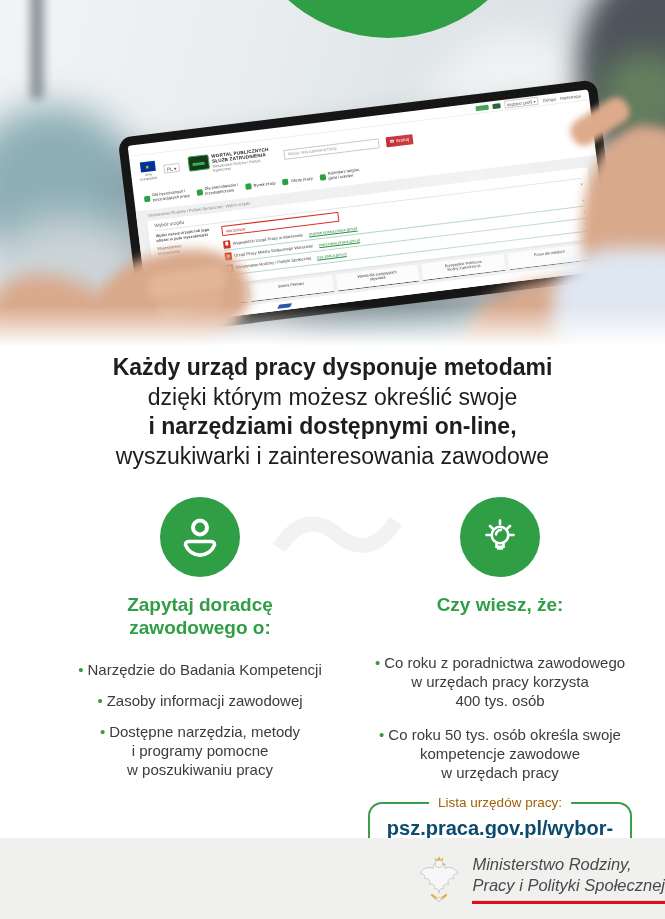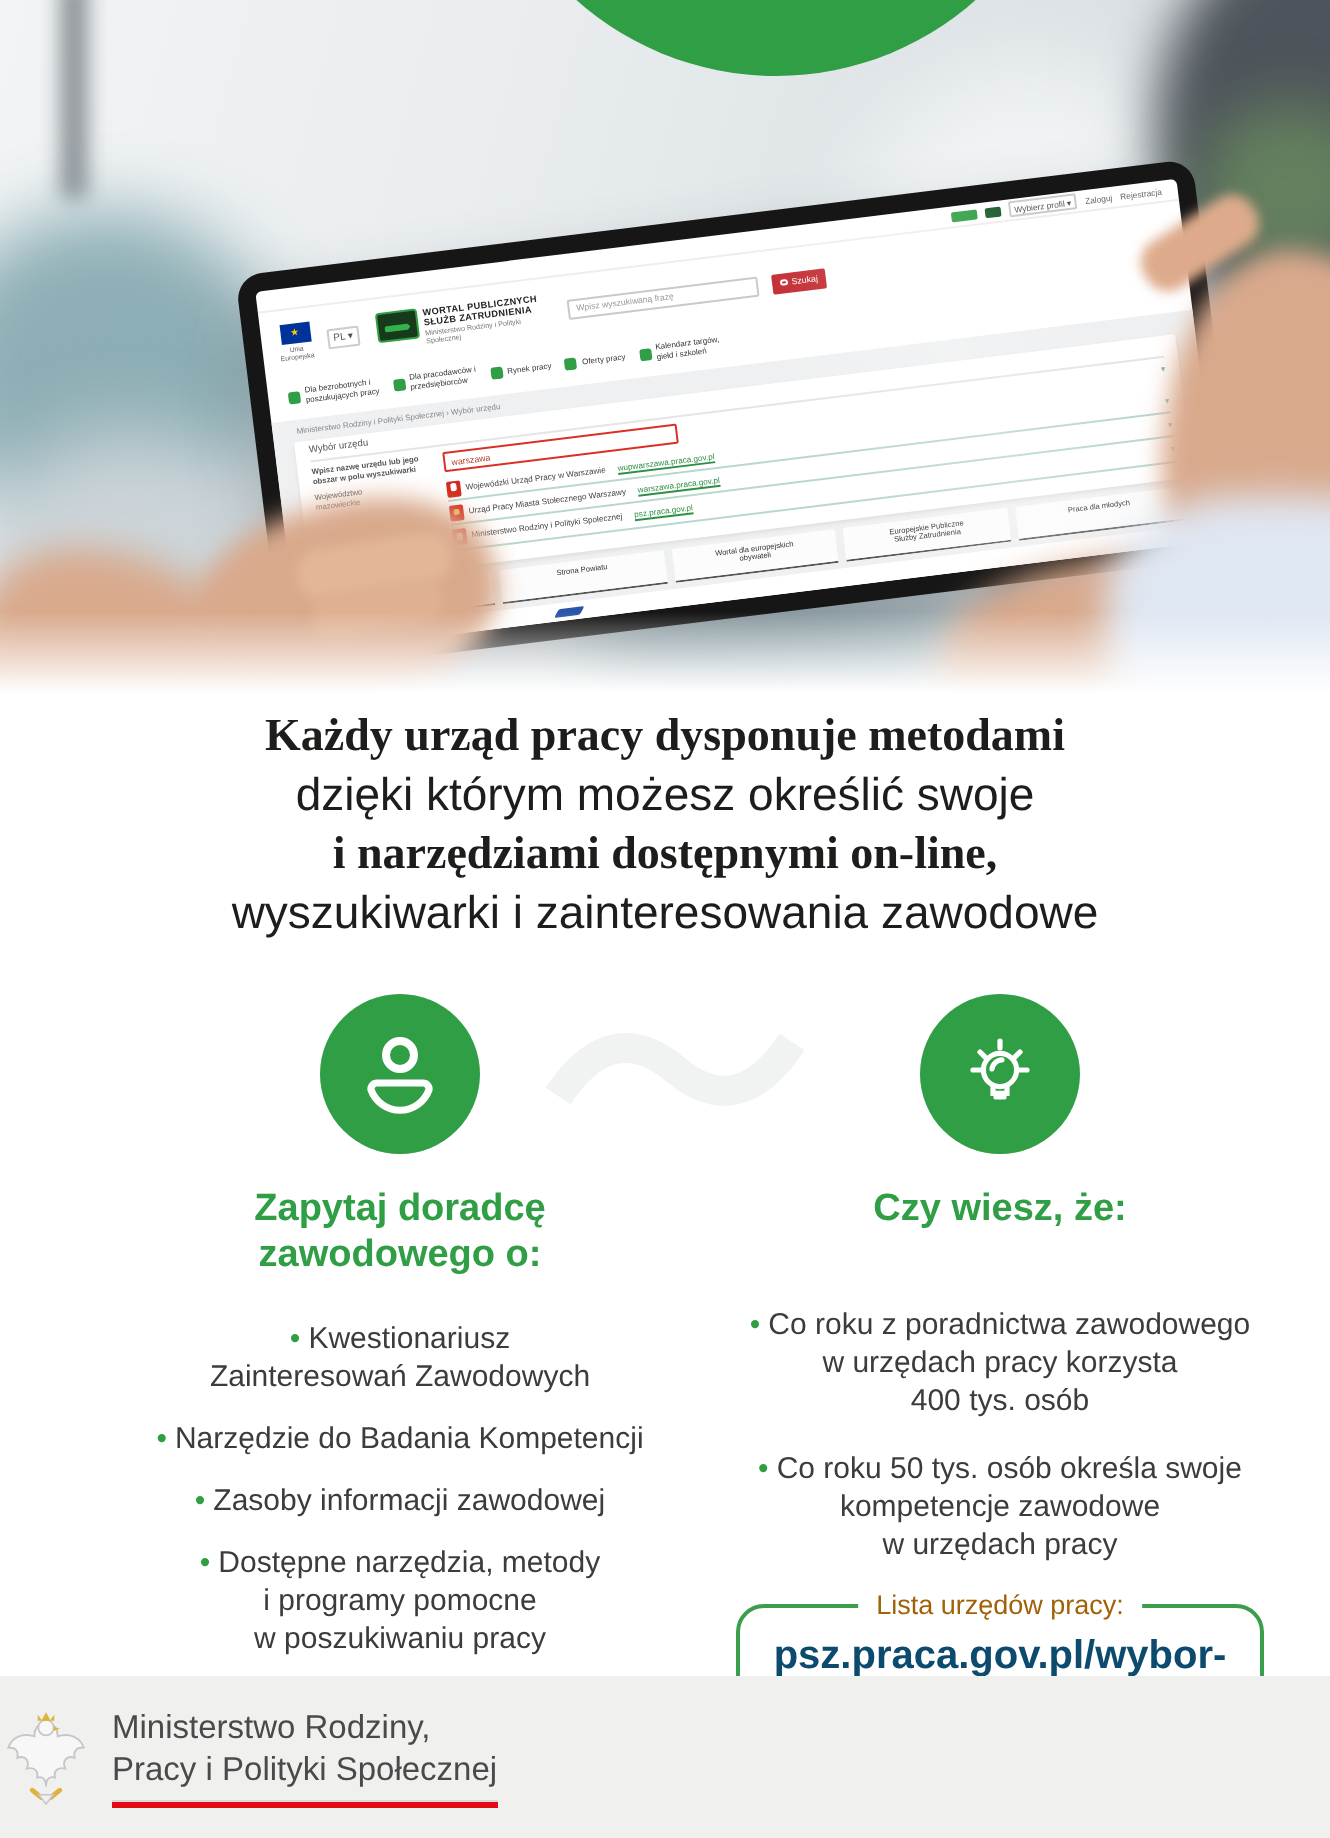--- a/index.html
+++ b/index.html
@@ -102,21 +102,21 @@
            font-size:3.8px; line-height:4.4px; color:#333; text-align:center; padding:2.5px 2px; height:17px; }
   .s-foot { position:absolute; left:0; bottom:0; width:100%; height:9px; background:#fff;
             display:flex; align-items:center; }
   .s-swoosh { width:13px; height:3.5px; background:#2a56a8; margin-left:130px;
               transform:skewX(-35deg); border-radius:1px; }
 
   
   .headline { position:absolute; left:0; top:345px; width:665px; height:135px; text-align:center;
               padding-top:8px; color:#1d1d1b; }
   .hl { font-size:23px; line-height:29.5px; }
-  .hl.b { font-weight:bold;font-family:Liberation Serif, serif; }
+  .hl.b { font-weight:bold; }
 
   
   .columns { position:absolute; left:0; top:480px; width:665px; height:358px; display:flex; }
   .squiggle { position:absolute; left:272px; top:22px; z-index:1; }
   .col { text-align:center; }
   .col-left  { width:300px; margin-left:50px; }
   .col-right { width:280px; margin-left:10px; }
   .circle { width:80px; height:80px; border-radius:50%; background:#2f9e45; margin:17px auto 0;
             display:flex; align-items:center; justify-content:center; }
   .col-h { margin-top:17px; color:#2f9e45; font-weight:bold; font-size:19px; line-height:22.5px; }
@@ -125,21 +125,21 @@
   .col-right .item { margin-bottom:15px; }
   .dot { color:#2f9e45; margin-right:4px; }
   .listbox { position:relative; border:2px solid #3a9e4c; border-radius:14px; margin:20px 8px 0;
              padding:13px 8px 11px; }
   .legend { position:absolute; top:-9px; left:50%; transform:translateX(-50%); background:#fff;
             padding:0 9px; color:#a16207; font-size:13.5px; white-space:nowrap; }
   .lburl { color:#0c4a6e; font-weight:bold; font-size:20px; text-decoration:none; }
 
   
   .pfooter { position:absolute; left:0; top:838px; width:665px; height:81px; background:#f0f0ef;
-             display:flex; align-items:center; justify-content:flex-start; gap:10px; }
+             display:flex; align-items:center; justify-content:flex-end; gap:10px;font-style:italic; }
   .ministry { color:#4a4a4a; font-size:16.5px; line-height:21px; }
   .flag-line { height:2px; background:transparent; border-top:1px solid #dadada;
                border-bottom:3px solid #e30b17; margin-top:4px; }
 </style>
 </head>
 <body>
 
 <div class="poster">
 
   <section class="photo">
@@ -291,22 +291,20 @@
     <div class="col col-left">
       <div class="circle">
         <svg width="48" height="48" viewBox="0 0 48 48">
           <circle cx="24" cy="14.5" r="7" fill="none" stroke="#fff" stroke-width="4"></circle>
           <path d="M12.5 28.5 h23 a3 3 0 0 1 3 3.4 a15.4 15.4 0 0 1 -29 0 a3 3 0 0 1 3 -3.4 Z" fill="none" stroke="#fff" stroke-width="3.6" stroke-linejoin="round"></path>
         </svg>
       </div>
       <div class="col-h" data-bind="advisor.heading">Zapytaj doradcę
 zawodowego o:</div>
       <div class="items">
-        <div class="item"><span class="dot">•</span><span data-bind="advisor.items.0">Kwestionariusz
-Zainteresowań Zawodowych</span></div>
         <div class="item"><span class="dot">•</span><span data-bind="advisor.items.1">Narzędzie do Badania Kompetencji</span></div>
         <div class="item"><span class="dot">•</span><span data-bind="advisor.items.2">Zasoby informacji zawodowej</span></div>
         <div class="item"><span class="dot">•</span><span data-bind="advisor.items.3">Dostępne narzędzia, metody
 i programy pomocne
 w poszukiwaniu pracy</span></div>
       </div>
     </div>
 
     <div class="col col-right">
       <div class="circle">

